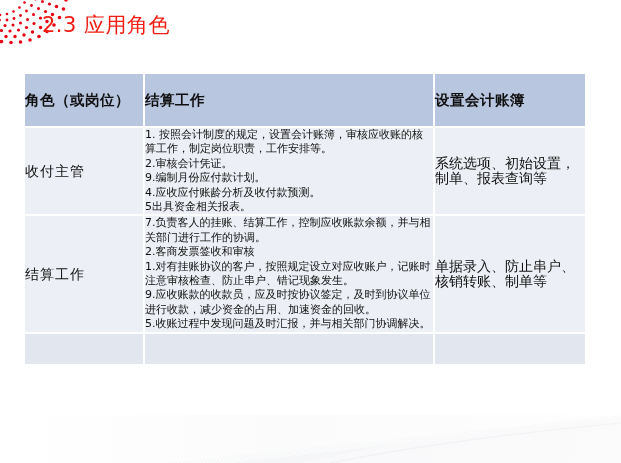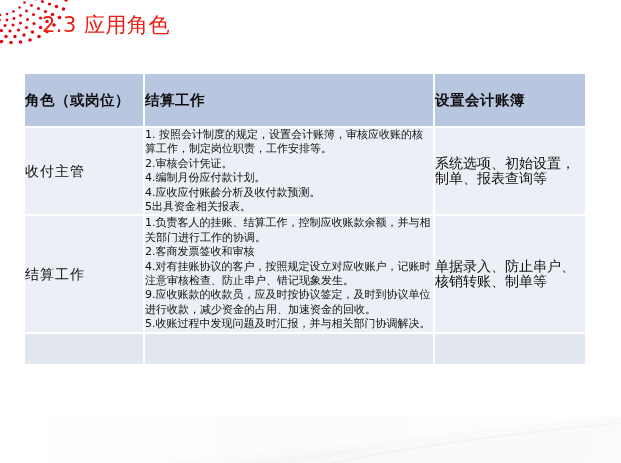--- a/index.html
+++ b/index.html
@@ -253,33 +253,33 @@
       <th class="hdr-cell">设置会计账簿</th>
     </tr>
   </thead>
   <tbody>
 
     <tr>
       <td class="cell cell-role">收付主管</td>
       <td class="cell cell-duty">
         <span class="duty-line">1. 按照会计制度的规定，设置会计账簿，审核应收账的核算工作，制定岗位职责，工作安排等。</span>
         <span class="duty-line">2.审核会计凭证。</span>
-        <span class="duty-line">4.编制月份应付款计划。</span>
+        <span class="duty-line">9.编制月份应付款计划。</span>
         <span class="duty-line">4.应收应付账龄分析及收付款预测。</span>
         <span class="duty-line">5出具资金相关报表。</span>
       </td>
       <td class="cell cell-func">系统选项、初始设置，制单、报表查询等</td>
     </tr>
 
     <tr>
       <td class="cell cell-role">结算工作</td>
       <td class="cell cell-duty">
-        <span class="duty-line">1.负责客人的挂账、结算工作，控制应收账款余额，并与相关部门进行工作的协调。</span>
+        <span class="duty-line">7.负责客人的挂账、结算工作，控制应收账款余额，并与相关部门进行工作的协调。</span>
         <span class="duty-line">2.客商发票签收和审核</span>
-        <span class="duty-line">4.对有挂账协议的客户，按照规定设立对应收账户，记账时注意审核检查、防止串户、错记现象发生。</span>
+        <span class="duty-line">1.对有挂账协议的客户，按照规定设立对应收账户，记账时注意审核检查、防止串户、错记现象发生。</span>
         <span class="duty-line">9.应收账款的收款员，应及时按协议签定，及时到协议单位进行收款，减少资金的占用、加速资金的回收。</span>
         <span class="duty-line">5.收账过程中发现问题及时汇报，并与相关部门协调解决。</span>
       </td>
       <td class="cell cell-func">单据录入、防止串户、核销转账、制单等</td>
     </tr>
 
     <tr class="empty-row">
       <td class="cell cell-role"></td>
       <td class="cell cell-duty"></td>
       <td class="cell cell-func"></td>

